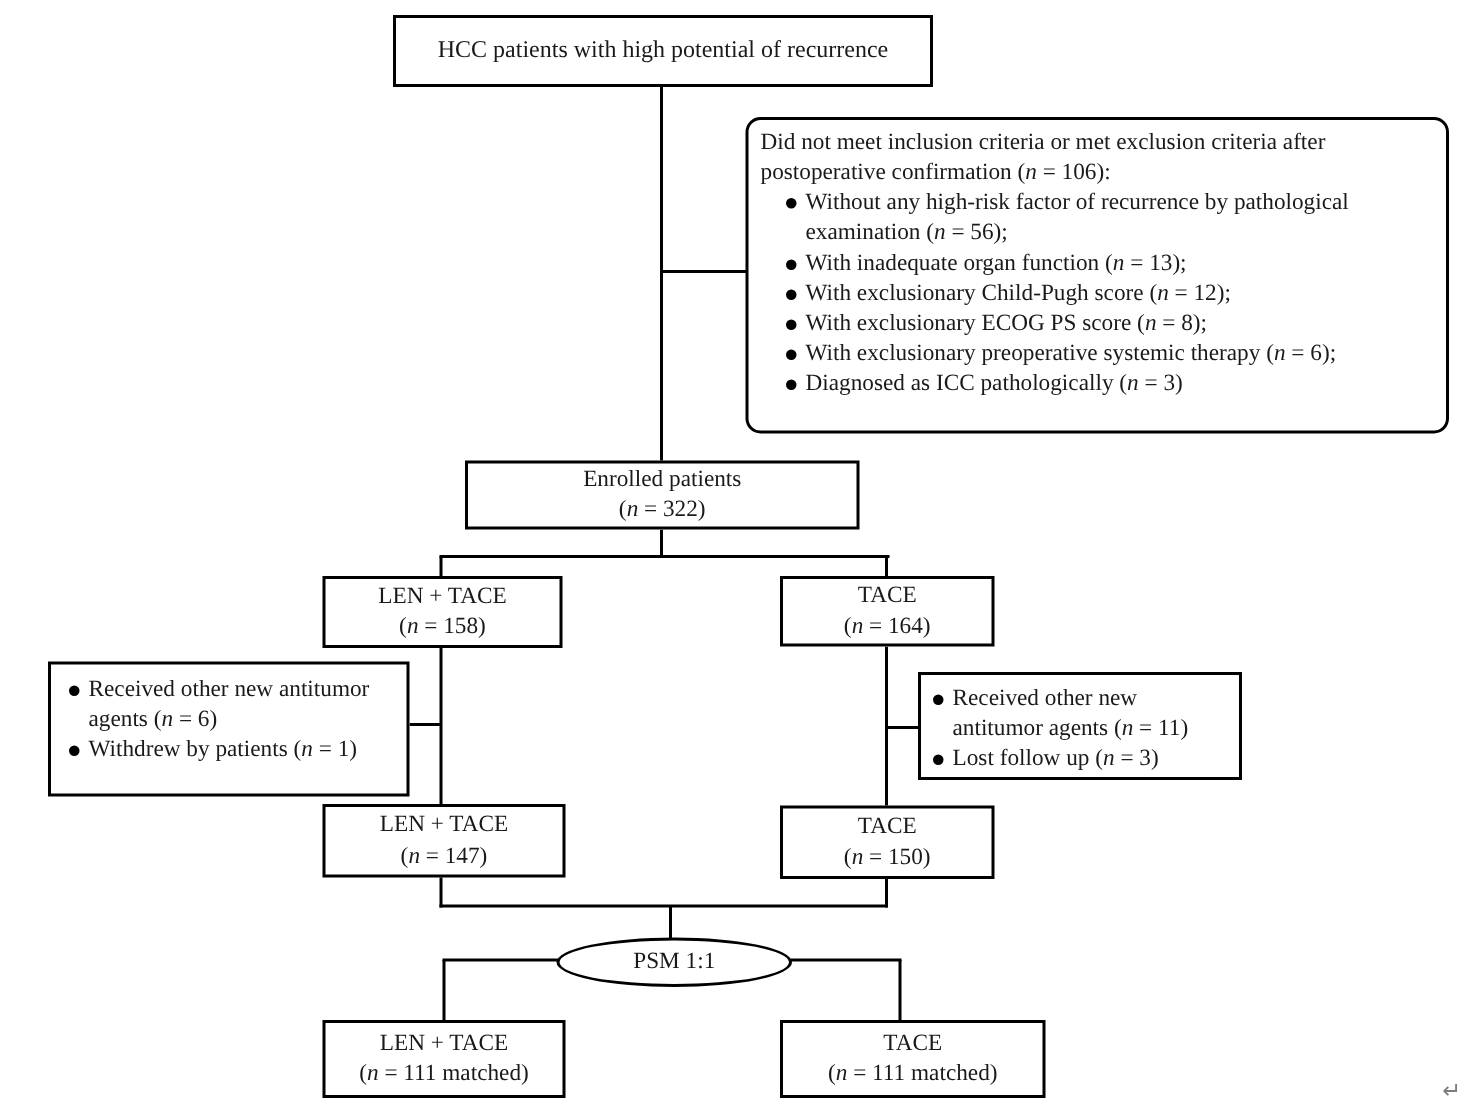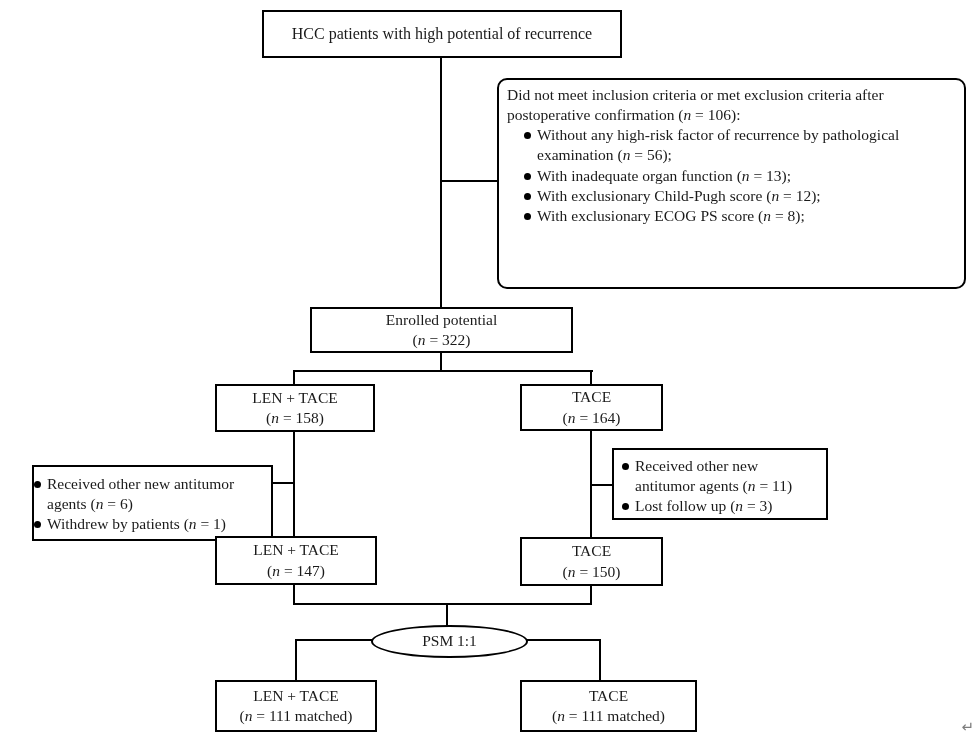--- a/index.html
+++ b/index.html
@@ -64,38 +64,46 @@
         <span class="bullet-text">With inadequate organ function (<i>n</i> = 13);</span>
       </div>
       <div class="bullet-row">
         <span class="bullet-dot"></span>
         <span class="bullet-text">With exclusionary Child-Pugh score (<i>n</i> = 12);</span>
       </div>
       <div class="bullet-row">
         <span class="bullet-dot"></span>
         <span class="bullet-text">With exclusionary ECOG PS score (<i>n</i> = 8);</span>
       </div>
+      <div class="bullet-row">
+        <span class="bullet-dot"></span>
+        <span class="bullet-text">With exclusionary preoperative systemic therapy (<i>n</i> = 6);</span>
+      </div>
+      <div class="bullet-row">
+        <span class="bullet-dot"></span>
+        <span class="bullet-text">Diagnosed as ICC pathologically (<i>n</i> = 3)</span>
+      </div>
     </div>
   </div>
 
   <div class="box centered" style="left:310px;top:307px;width:263px;height:46px;">
-    <div>Enrolled potential</div>
+    <div>Enrolled patients</div>
     <div>(<i>n</i> = 322)</div>
   </div>
 
   <div class="box centered" style="left:215px;top:384px;width:160px;height:48px;">
     <div>LEN + TACE</div>
     <div>(<i>n</i> = 158)</div>
   </div>
   <div class="box centered" style="left:520px;top:384px;width:143px;height:47px;">
     <div>TACE</div>
     <div>(<i>n</i> = 164)</div>
   </div>
 
-  <div class="box" style="left:32px;top:441px;width:241px;height:76px;padding:7px 4px 4px 0;margin-top:24px;">
+  <div class="box" style="left:32px;top:441px;width:241px;height:90px;padding:7px 4px 4px 12px;">
     <div class="bullet-row">
       <span class="bullet-dot"></span>
       <span class="bullet-text">Received other new antitumor agents (<i>n</i> = 6)</span>
     </div>
     <div class="bullet-row">
       <span class="bullet-dot"></span>
       <span class="bullet-text">Withdrew by patients (<i>n</i> = 1)</span>
     </div>
   </div>
 

